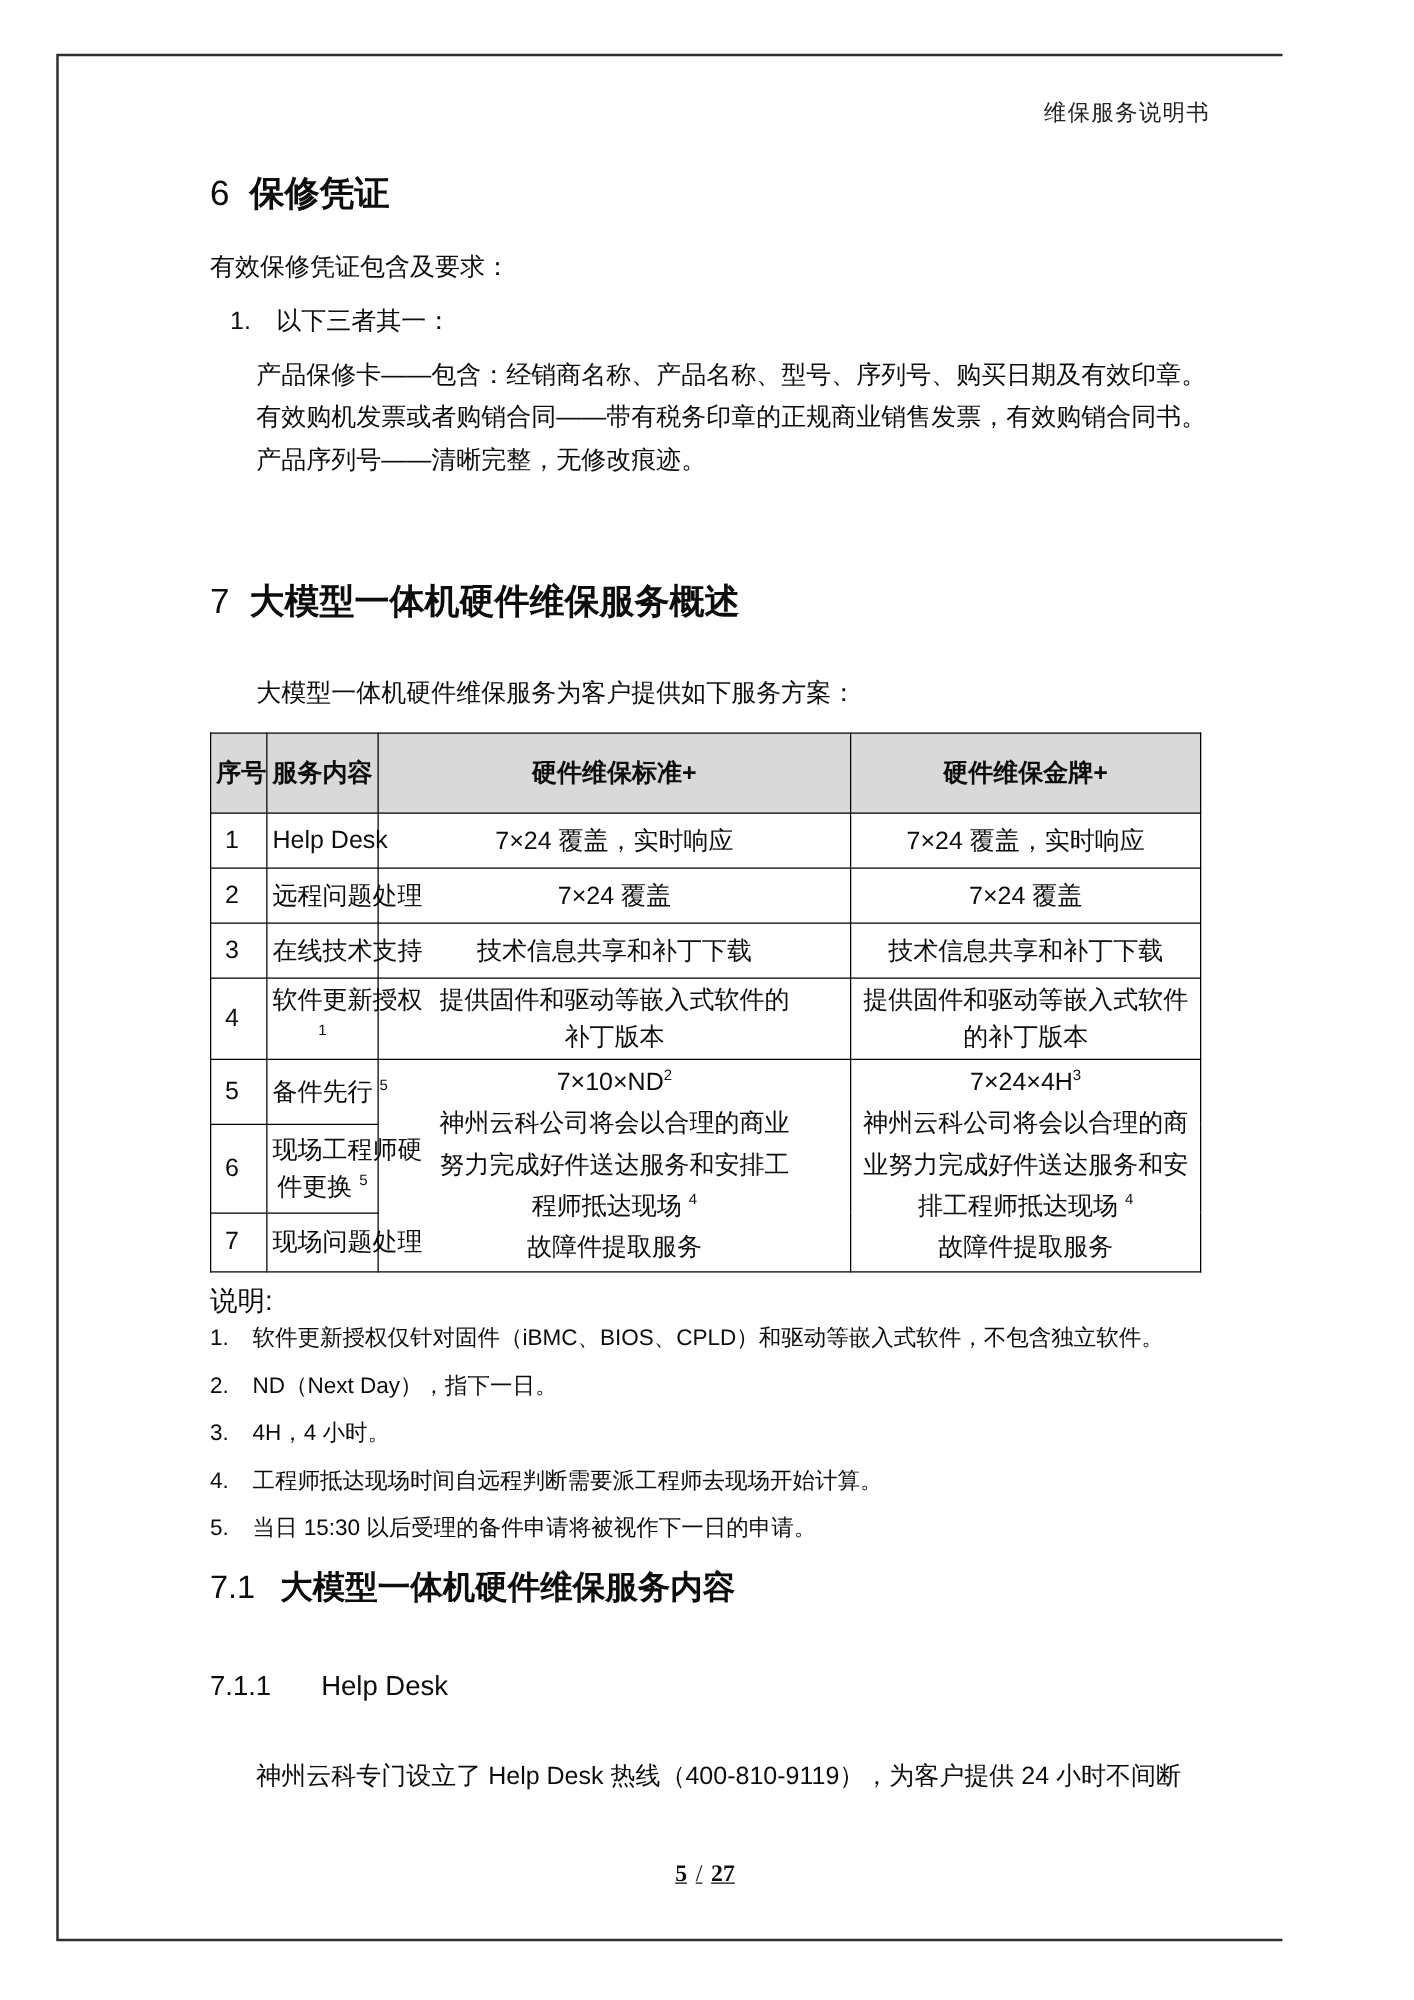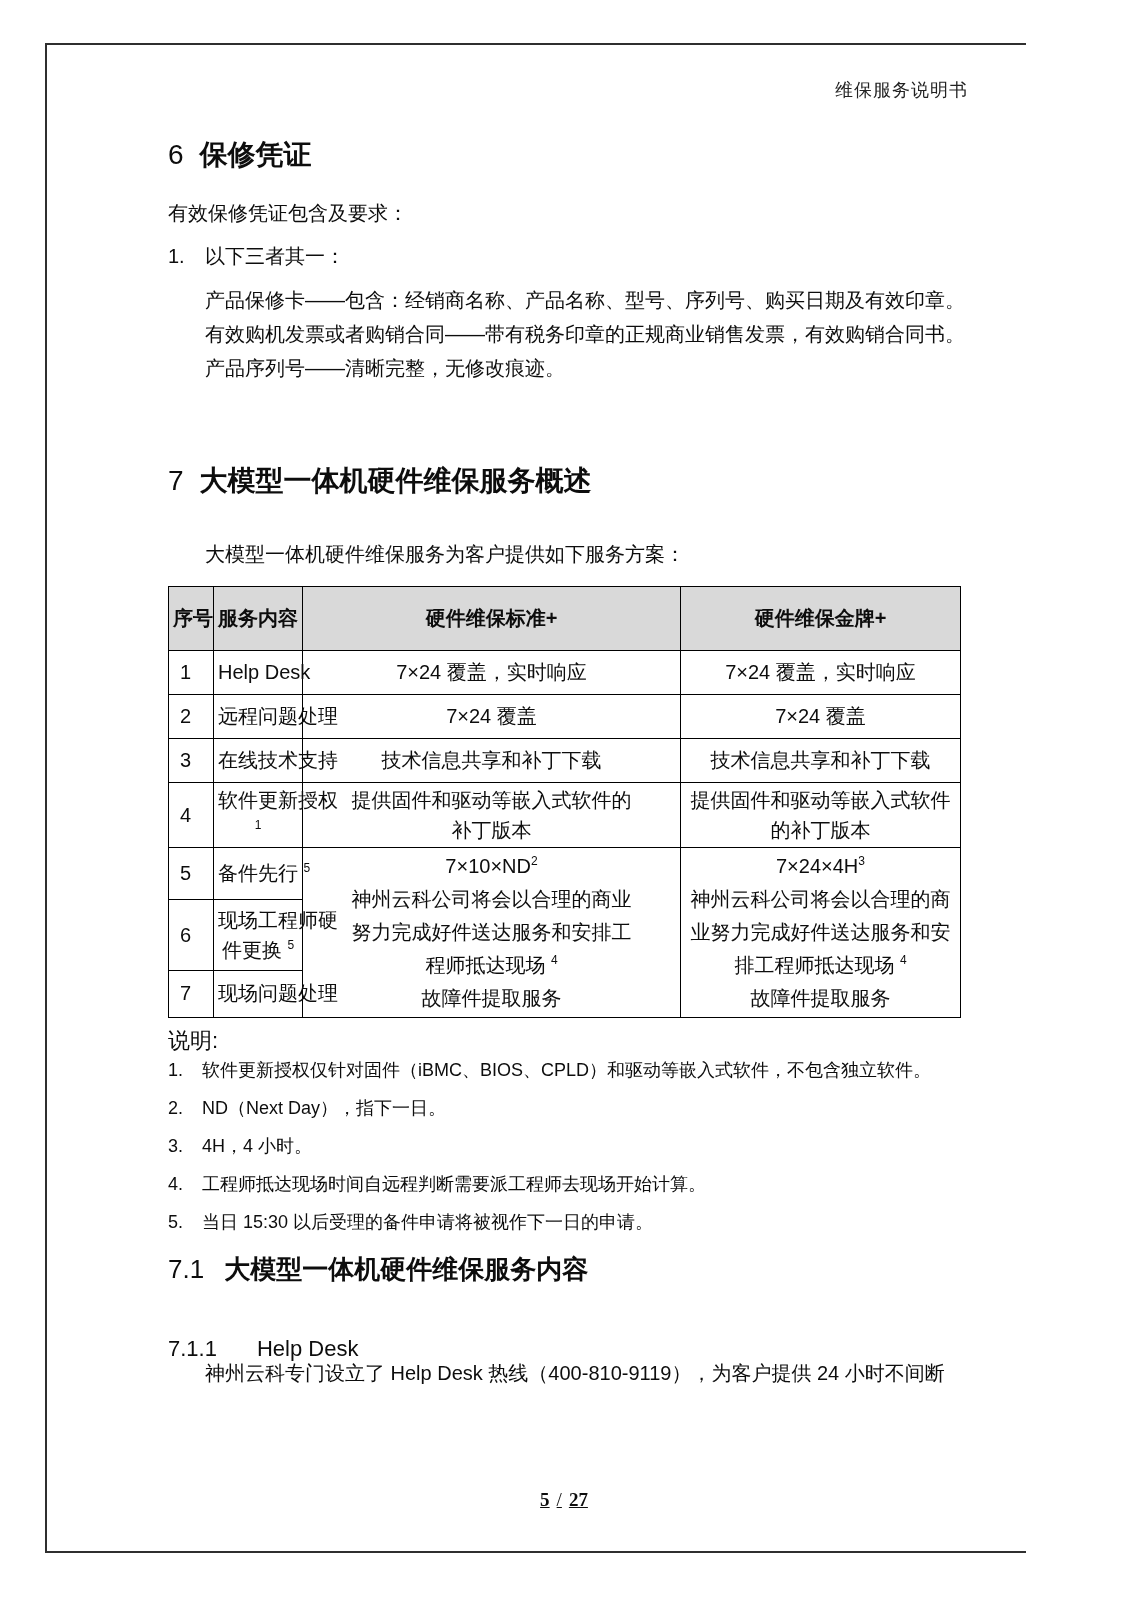--- a/index.html
+++ b/index.html
@@ -24,21 +24,21 @@
     font-family:"Liberation Serif","DejaVu Serif",serif;
     font-size:18px;letter-spacing:1px;color:#222;
   }
   .h1{left:168px;font-size:28px;font-weight:700;white-space:nowrap;}
   .h1 .num{font-weight:400;margin-right:16px;}
   .h2{left:168px;font-size:26px;font-weight:700;white-space:nowrap;}
   .h2 .num{font-weight:400;margin-right:20px;}
   .h3{left:168px;font-size:22px;font-weight:400;white-space:nowrap;}
   .h3 .num{margin-right:40px;text-align:center;}
   .body-text{font-size:20px;white-space:nowrap;}
-  .list-item{left:168px;width:792px;}
+  .list-item{left:184px;width:792px;}
   .list-item .li-num{display:inline-block;width:37px;font-size:20px;}
   .list-item .li-text{font-size:20px;white-space:nowrap;}
   .details{left:205px;width:775px;font-size:20px;line-height:34px;white-space:nowrap;}
   .indent{left:205px;}
   table.svc{
     position:absolute;left:168px;top:586px;width:792px;
     border-collapse:collapse;table-layout:fixed;
     font-size:20px;color:var(--ink);
   }
   table.svc td,table.svc th{
@@ -170,19 +170,19 @@
   </div>
 
   <div class="abs h2" style="top:1252px;">
     <span class="num">7.1</span><span>大模型一体机硬件维保服务内容</span>
   </div>
 
   <div class="abs h3" style="top:1336px;">
     <span class="num">7.1.1</span><span>Help Desk</span>
   </div>
 
-  <div class="abs body-text indent" style="top:1360px;">神州云科专门设立了 Help Desk 热线（400-810-9119），为客户提供 24 小时不间断</div>
+  <div class="abs body-text indent" style="top:1407px;">神州云科专门设立了 Help Desk 热线（400-810-9119），为客户提供 24 小时不间断</div>
 
   <div class="abs footer">
     <span class="pg">5</span><span class="sep">/</span><span class="pg">27</span>
   </div>
 
 </div>
 
 </body></html>

